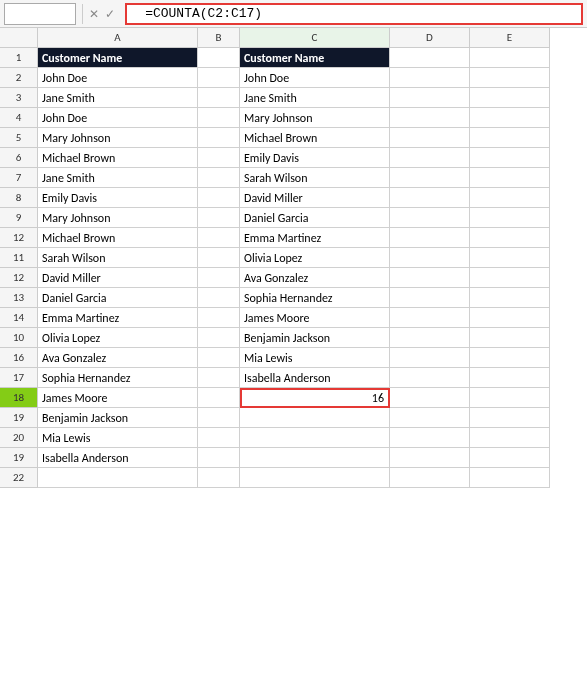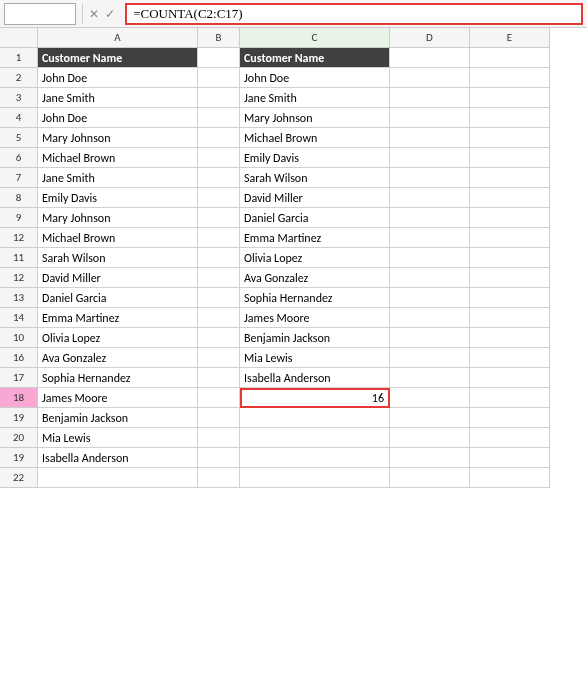--- a/index.html
+++ b/index.html
@@ -42,23 +42,23 @@
       display: flex;
       align-items: center;
       gap: 6px;
       color: #555;
       font-size: 12px;
     }
     .formula-input {
       flex: 1;
       height: 22px;
       border: 2px solid #e53935;
-      padding: 0 6px;
+      padding: 0 18px;
       font-size: 13px;
-      font-family: Liberation Serif, serif;
+      font-family: Liberation Mono, monospace;
       background: #fff;
     }
 
     
     .spreadsheet {
       display: flex;
       flex-direction: column;
       height: calc(100% - 28px);
       overflow: hidden;
     }
@@ -132,36 +132,36 @@
       font-size: 12px;
       color: #000;
     }
     .cell.col-a { width: 160px; min-width: 160px; }
     .cell.col-b { width: 42px; min-width: 42px; }
     .cell.col-c { width: 150px; min-width: 150px; }
     .cell.col-d { width: 80px; min-width: 80px; }
     .cell.col-e { width: 80px; min-width: 80px; }
 
     .cell.header-cell {
-      background: #404040;
+      background: #0f172a;
       color: #fff;
       font-weight: bold;
     }
     .cell.selected-cell {
       border: 2px solid #e53935;
       background: #fff;
     }
     .cell.number-cell {
       justify-content: flex-end;
     }
     .col-header.col-c-highlighted {
       background: #e8f4e8;
     }
     .row-num.highlighted {
-      background: #f9a8d4;
+      background: #84cc16;
     }
   </style>
 </head>
 <body>
 
 <div class="formula-bar">
   <div class="cell-ref-box">
     <span></span>
   </div>
   <div class="formula-divider"></div>

